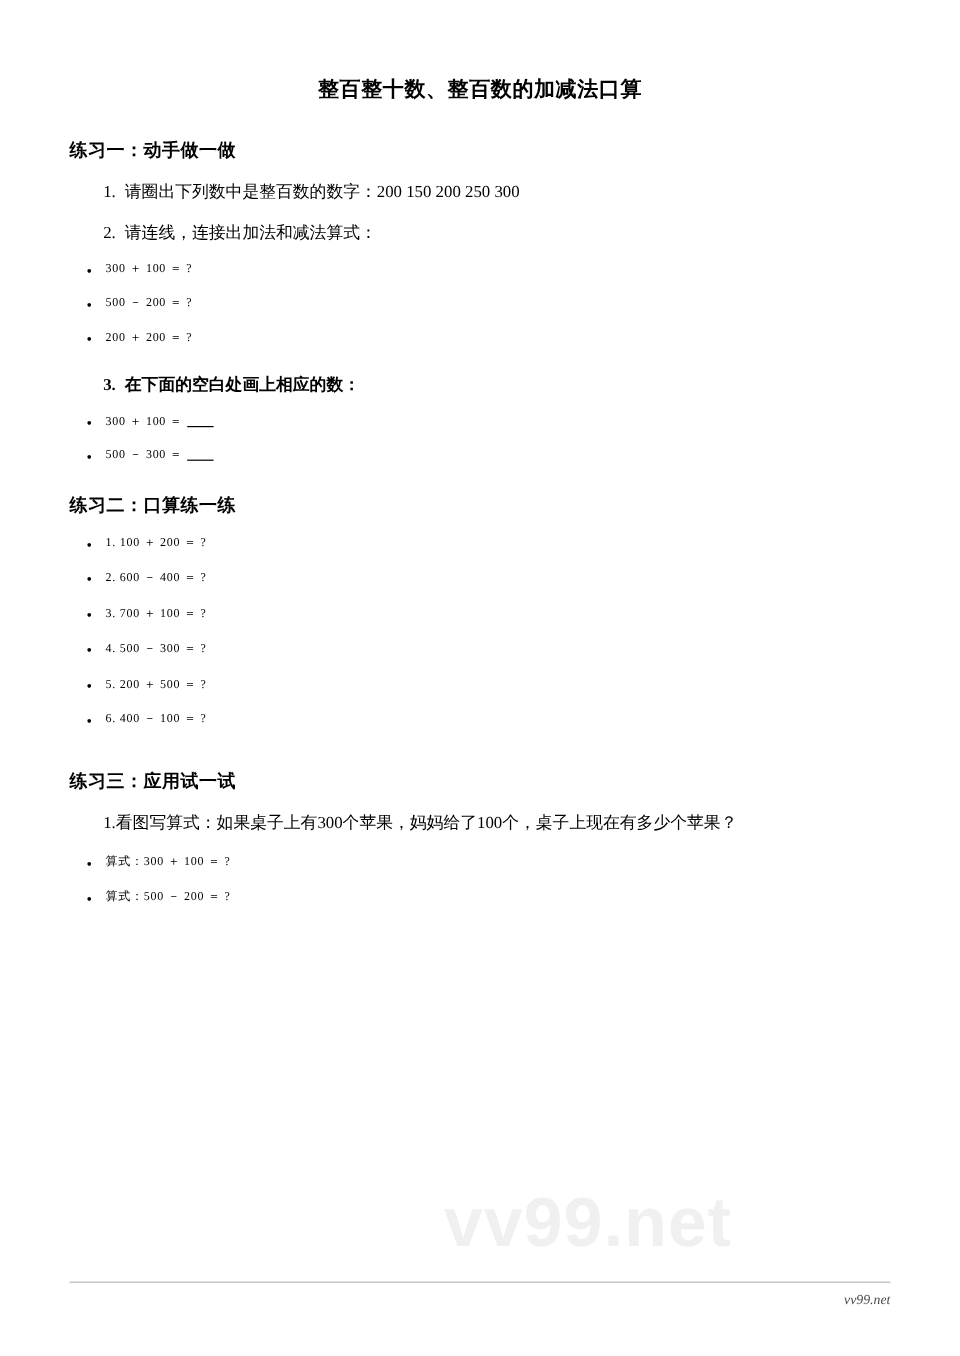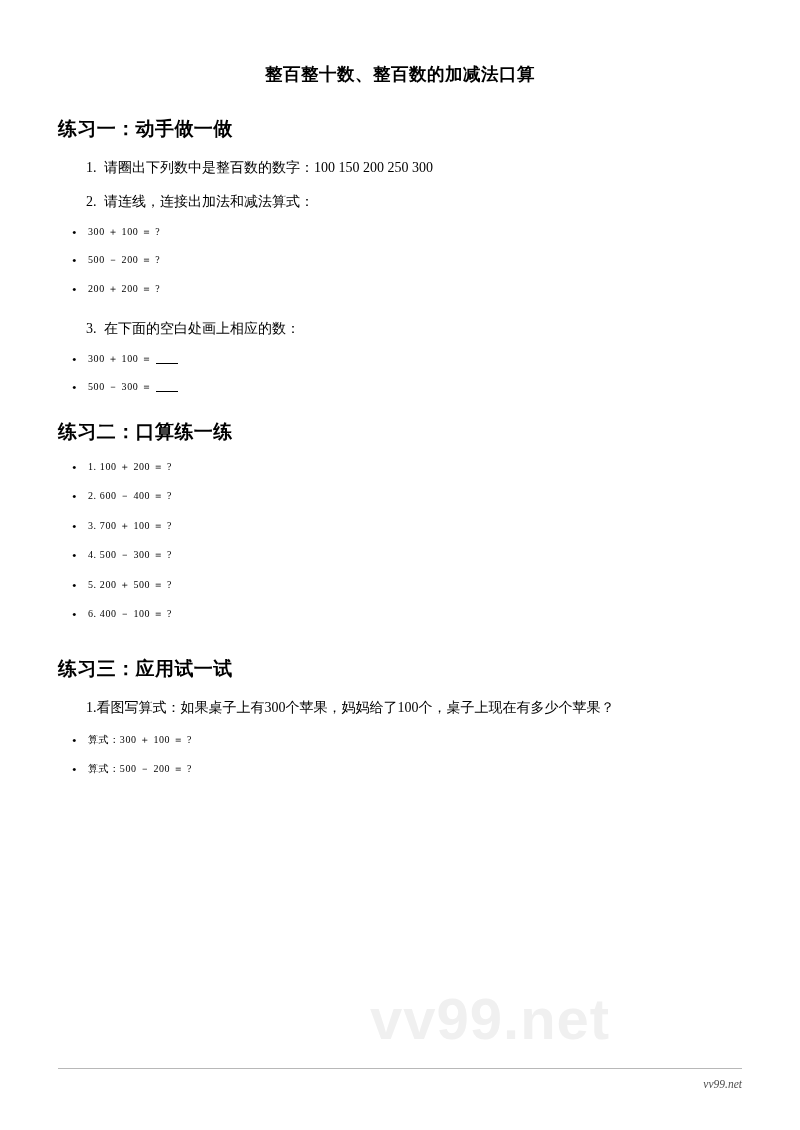--- a/index.html
+++ b/index.html
@@ -27,21 +27,21 @@
     font-size: 17.5px;
     font-weight: bold;
     letter-spacing: 0.5px;
     margin: 10px 0 0 0;
     padding: 0;
   }
   .section {
     margin-top: 30px;
   }
   .section-heading {
-    font-size: 19px;
+    font-size: 15px;
     font-weight: bold;
     letter-spacing: 0.4px;
     margin: 0 0 14px 0;
   }
   .numbered-line {
     font-size: 14px;
     margin: 0 0 10px 0;
     padding-left: 28px;
     line-height: 1.7;
   }
@@ -122,34 +122,34 @@
 <body>
 
 <div class="page">
 
   <h1 class="doc-title">整百整十数、整百数的加减法口算</h1>
 
   <div class="section section-1">
     <div class="section-heading">练习一：动手做一做</div>
 
     <div class="numbered-line">
-      <span class="num">1.</span><span>请圈出下列数中是整百数的数字：100 150 200 250 300</span>
+      <span class="num">1.</span><span>请圈出下列数中是整百数的数字：200 150 200 250 300</span>
     </div>
 
     <div class="numbered-line">
       <span class="num">2.</span><span>请连线，连接出加法和减法算式：</span>
     </div>
 
     <ul class="bullets">
       <li class="mono-expr">300 ＋ 100 ＝ ?</li>
       <li class="mono-expr">500 － 200 ＝ ?</li>
       <li class="mono-expr">200 ＋ 200 ＝ ?</li>
     </ul>
 
-    <div class="numbered-line" style="margin-top:21px;">
+    <div class="numbered-line" style="margin-top:21px;font-weight:bold;">
       <span class="num">3.</span><span>在下面的空白处画上相应的数：</span>
     </div>
 
     <ul class="bullets">
       <li><span class="mono-expr">300 ＋ 100 ＝</span><span class="blank"></span></li>
       <li><span class="mono-expr">500 － 300 ＝</span><span class="blank"></span></li>
     </ul>
   </div>
 
   <div class="section section-2">

